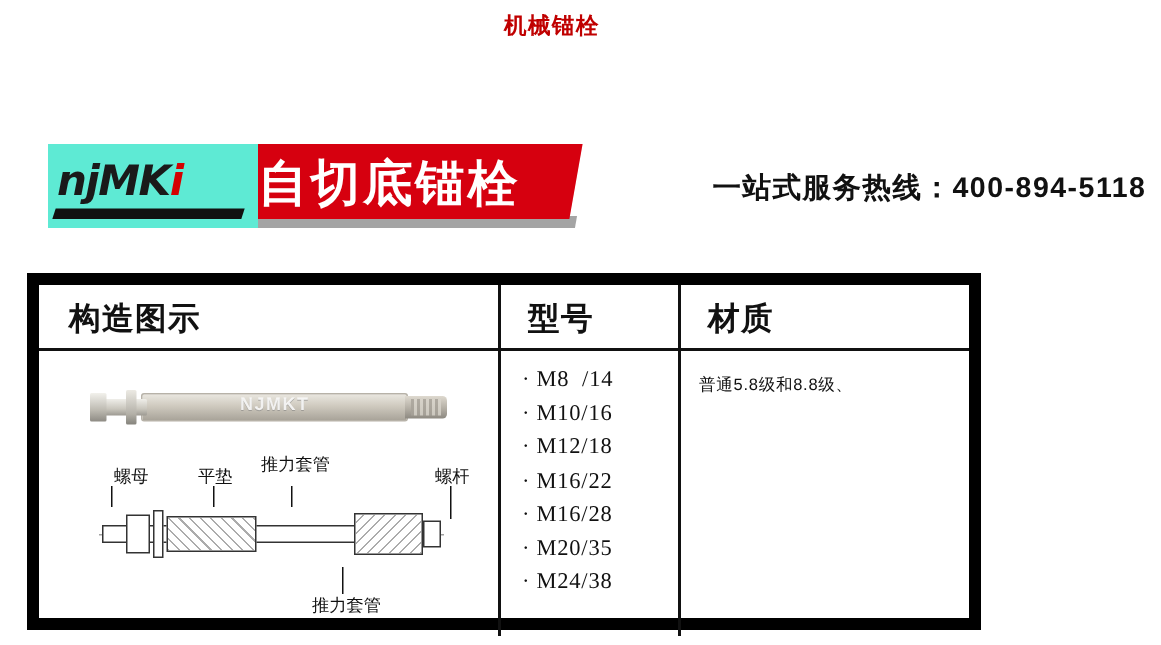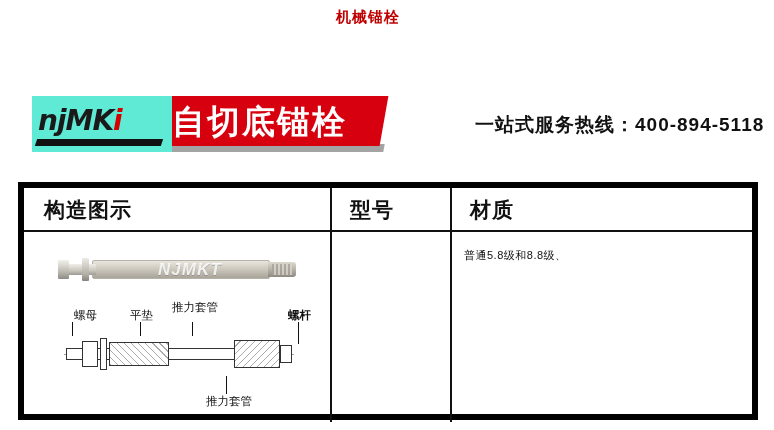--- a/index.html
+++ b/index.html
@@ -105,23 +105,23 @@
     color: #111111;
     letter-spacing: 1px;
     font-family: "Liberation Sans", sans-serif;
     margin-left: 37px;
   }
   
   .table {
     position: absolute;
     left: 18px;
     top: 182px;
-    width: 740px;
+    width: 636px;
     height: 238px;
-    border: 6px solid #000000;
+    border: 8px solid #000000;
     box-sizing: border-box;
   }
   .thead {
     position: absolute;
     left: 0;
     top: 0;
     width: 100%;
     height: 44px;
     border-bottom: 2px solid #111111;
     box-sizing: border-box;
@@ -242,39 +242,38 @@
     position: absolute;
     left: 4px; top: 2px;
     width: 20px; height: 11px;
     background: repeating-linear-gradient(90deg, #a7a299 0 2px, #d8d4cb 2px 4px);
     opacity: .8;
   }
   .photo-wm {
     position: absolute;
     left: 108px;
     top: 22px;
-    font-size: 17px;
-    font-style: italic;
+    font-size: 12px;
     font-weight: bold;
     color: rgba(255,255,255,.85);
     letter-spacing: 1px;
     text-shadow: 0 1px 0 rgba(120,120,120,.5);
   }
 
   
   .lbl {
     position: absolute;
     font-size: 11.5px;
     color: #111111;
     white-space: nowrap;
   }
   .lbl.nut     { left: 48px;  top: 74px; }
   .lbl.washer  { left: 104px; top: 74px; }
   .lbl.sleeve  { left: 146px; top: 66px; }
-  .lbl.rod     { left: 262px; top: 74px; font-weight: bold; }
+  .lbl.rod     { left: 262px; top: 74px; }
   .lbl.blade   { left: 180px; top: 160px; }
 
   .leader {
     position: absolute;
     background: #111111;
   }
 
   
   .draw {
     position: absolute;
@@ -425,17 +424,26 @@
       <div class="draw-nut"></div>
       <div class="draw-washer"></div>
       <div class="draw-sleeve"></div>
       <div class="draw-hatch"></div>
       <div class="draw-cone"></div>
       <div class="draw-cone-hatch"></div>
       <div class="draw-end"></div>
     </div>
   </div>
 
+  <div class="models">
+    <div>· M8  /14</div>
+    <div>· M10/16</div>
+    <div>· M12/18</div>
+    <div>· M16/22</div>
+    <div>· M16/28</div>
+    <div>· M20/35</div>
+    <div>· M24/38</div>
+  </div>
 
   <div class="material">
     <div>普通5.8级和8.8级、</div>
   </div>
 </div>
 
 </body></html>

